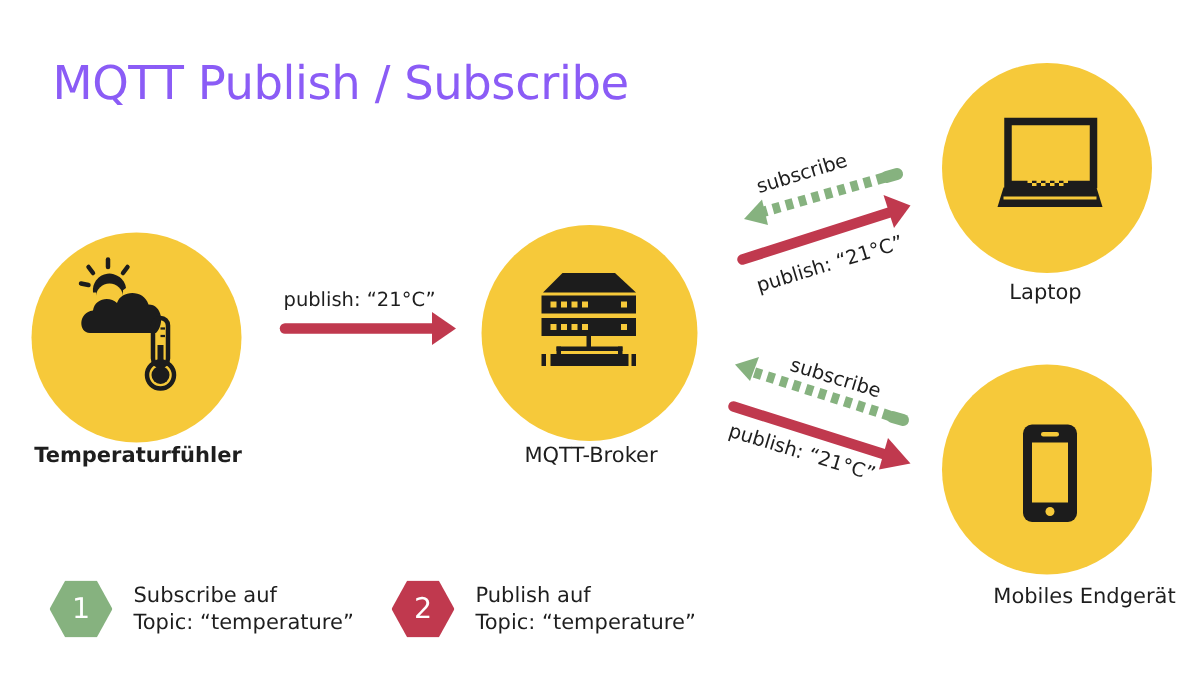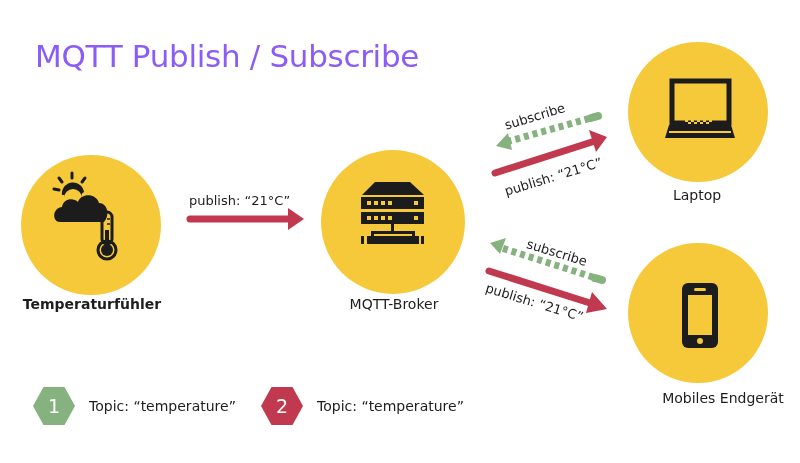--- a/index.html
+++ b/index.html
@@ -136,23 +136,25 @@
 <div class="node-label" style="left:92px; top:296px;font-weight:bold;">Temperaturfühler</div>
 <div class="node-label" style="left:394px; top:296px;">MQTT-Broker</div>
 <div class="node-label" style="left:697px; top:187px;">Laptop</div>
 <div class="node-label" style="left:700px; top:390px;margin-left:23px;">Mobiles Endgerät</div>
 
 <div class="legend-item" style="left:33px; top:387px;">
   <div class="hex" style="background:#86b27f;">
     <span>1</span>
   </div>
   <div class="legend-text">
+    <div>Subscribe auf</div>
     <div>Topic: “temperature”</div>
   </div>
 </div>
 <div class="legend-item" style="left:261px; top:387px;">
   <div class="hex" style="background:#c0394e;">
     <span>2</span>
   </div>
   <div class="legend-text">
+    <div>Publish auf</div>
     <div>Topic: “temperature”</div>
   </div>
 </div>
 
 </body></html>

